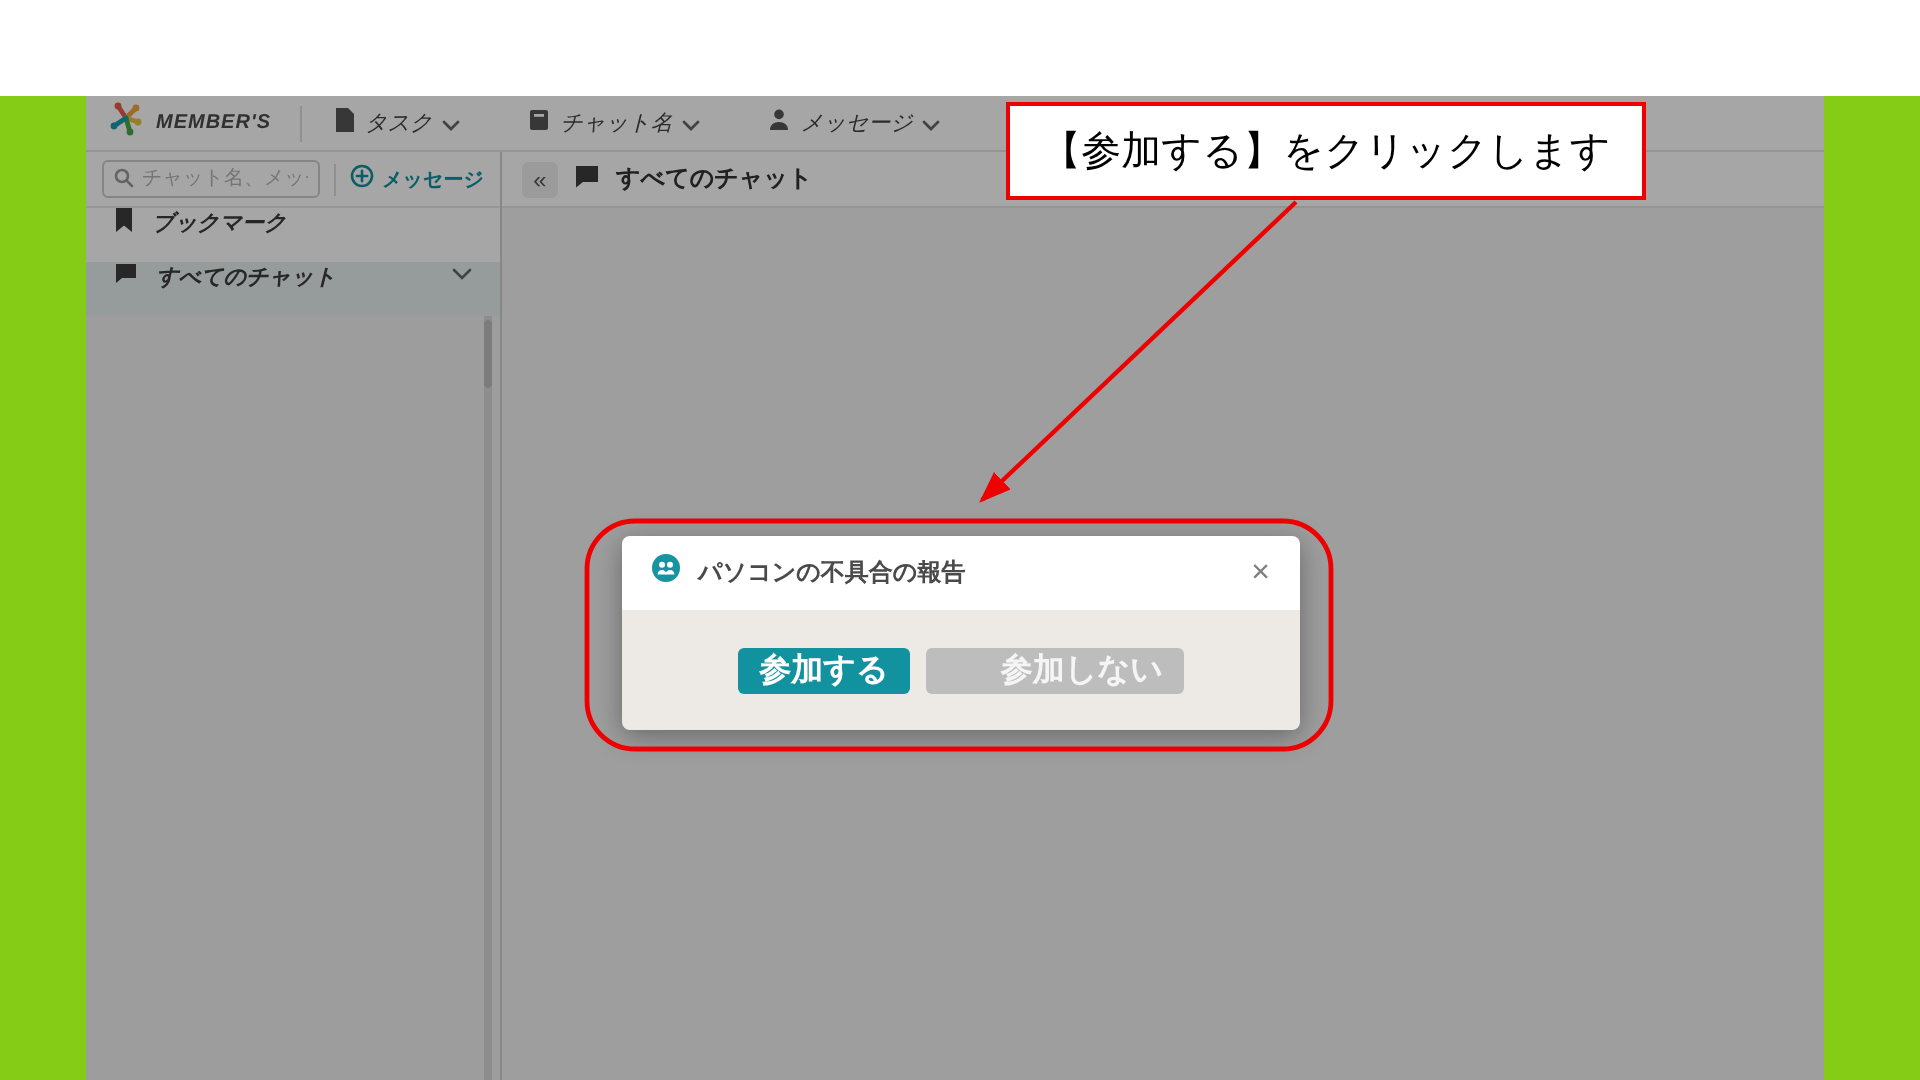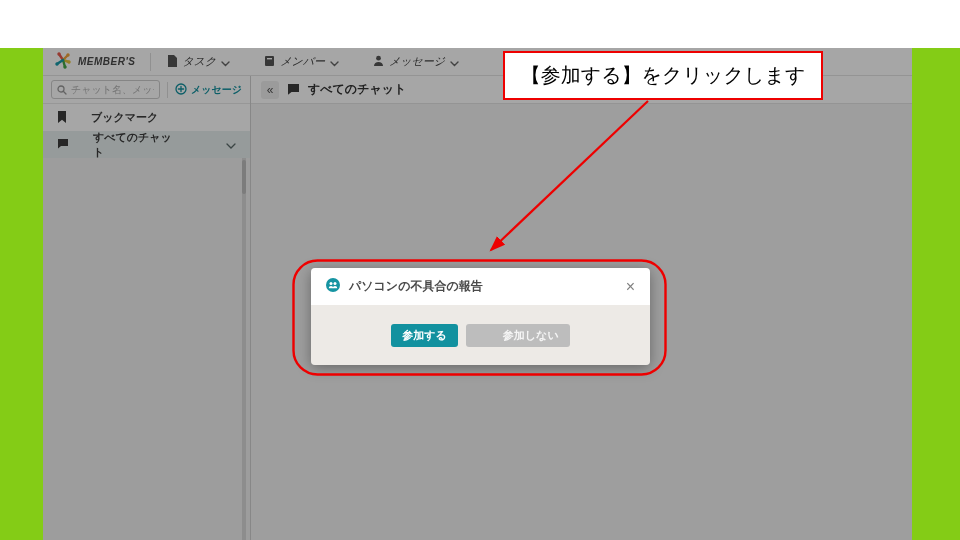--- a/index.html
+++ b/index.html
@@ -30,22 +30,22 @@
                  padding:0 8px; flex:0 0 auto; }
   .search-box { flex:1; height:19px; border:1px solid #cccccc; border-radius:3px;
                 display:flex; align-items:center; padding:0 5px; gap:4px; background:#fff; min-width:0; }
   .search-box input { border:none; outline:none; background:transparent; font-size:10px; width:100%;
                       font-family:"Liberation Sans", sans-serif; color:#333; }
   .search-box input::placeholder { color:#b4b4b4; }
   .side-vdivider { width:1px; height:16px; background:#dddddd; margin:0 7px; }
   .new-chat { display:flex; align-items:center; gap:4px; background:none; border:none;
               color:#12919f; font-size:10px; font-weight:bold; cursor:pointer; white-space:nowrap;
               font-family:"Liberation Sans", sans-serif; }
-  .side-item { height:27px; display:flex; align-items:center; gap:24px; padding:0 14px;
-               font-size:11px; font-weight:bold; color:#3c3c3c; cursor:pointer; }
+  .side-item { height:27px; display:flex; align-items:flex-start; gap:9px; padding:0 14px;
+               font-size:11px; font-weight:bold; color:#3c3c3c; cursor:pointer;font-style:italic; }
   .side-item.selected { background:#e7efee; }
   .side-item .spacer { flex:1; }
   .side-list { flex:1; background:#f1f1f1; position:relative; }
   .scroll-track { position:absolute; right:4px; top:0; bottom:0; width:4px; background:#d9d9d9; }
   .scroll-thumb { position:absolute; right:4px; top:2px; width:4px; height:34px; background:#bfbfbf; border-radius:2px; }
 
   
   .main { flex:1; display:flex; flex-direction:column; min-width:0; }
   .main-header { height:28px; background:#ffffff; border-bottom:1px solid #e3e3e3;
                  display:flex; align-items:center; padding:0 10px; gap:8px; flex:0 0 auto; }
@@ -62,21 +62,21 @@
   
   .modal { position:absolute; left:311px; top:220px; width:339px; z-index:10;
            border-radius:4px; overflow:hidden; box-shadow:0 3px 14px rgba(0,0,0,.35); }
   .modal-header { height:37px; background:#ffffff; display:flex; align-items:center;
                   padding:0 15px; gap:9px; }
   .modal-title { flex:1; font-size:12px; font-weight:bold; color:#4a4a4a; }
   .modal-close { background:none; border:none; font-size:16px; color:#808080; cursor:pointer;
                  line-height:1; font-family:"Liberation Sans", sans-serif; }
   .modal-footer { height:60px; background:#edeae6; display:flex; align-items:center;
                   justify-content:center; gap:8px; }
-  .btn { height:23px; padding:0 11px; border:none; border-radius:3px; font-size:11px; font-weight:bold;
+  .btn { height:23px; padding:0 11px; border:none; border-radius:3px; font-size:16px; font-weight:bold;
          cursor:pointer; font-family:"Liberation Sans", sans-serif; }
   .btn-join { background:#12919f; color:#ffffff; }
   .btn-decline { background:#bdbdbd; color:#f5f5f5;padding-left:37px; }
 
   
   .anno-svg { position:absolute; left:0; top:0; width:960px; height:540px; z-index:15; pointer-events:none; }
   .callout { position:absolute; left:503px; top:3px; width:320px; height:49px; z-index:20;
              background:#ffffff; border:2px solid #ee0000; display:flex; align-items:center;
              justify-content:center; font-size:20px; font-weight:normal; color:#000000; }
 </style>
@@ -123,21 +123,21 @@
         </span>
       </div>
 
       <div class="nav-item">
         <span>
           <svg width="11" height="12" viewBox="0 0 11 12">
               <rect x="1" y="1" width="9" height="10" rx="1" fill="#555"></rect>
               <rect x="3" y="3" width="5" height="1.4" fill="#fff"></rect>
             </svg>
         </span>
-        <span class="nav-label">メンバー</span>
+        <span class="nav-label">チャット名</span>
         <span class="chev">
           <svg width="9" height="6" viewBox="0 0 9 6">
               <path d="M1 1l3.5 3.5L8 1" stroke="#666" stroke-width="1.4" fill="none" stroke-linecap="round"></path>
             </svg>
         </span>
       </div>
 
       <div class="nav-item">
         <span>
           <svg width="11" height="12" viewBox="0 0 11 12">

